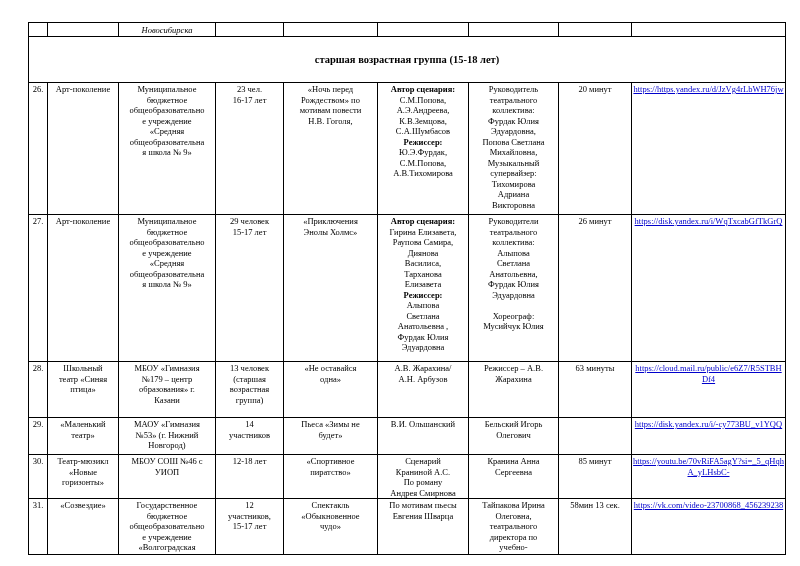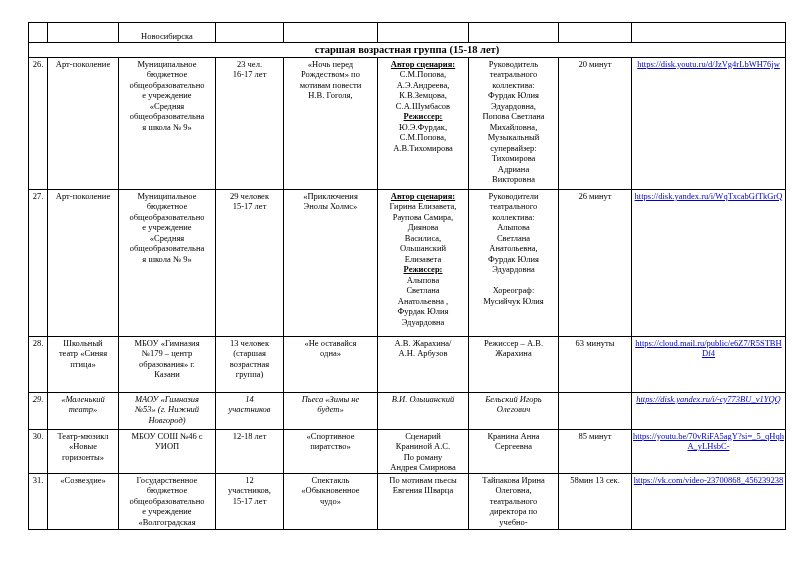--- a/index.html
+++ b/index.html
@@ -1,28 +1,28 @@
 <!DOCTYPE html>
 <html><head>
 <meta charset="utf-8">
 <style>
   html,body{margin:0;padding:0;background:#ffffff;}
   body{width:800px;height:566px;font-family:"Liberation Serif",serif;color:#000;}
   .page{position:relative;width:800px;height:566px;overflow:hidden;background:#fff;}
   table.doc{position:absolute;left:28px;top:22px;width:757px;border-collapse:collapse;table-layout:fixed;}
   table.doc td{border:1px solid #000;vertical-align:top;text-align:center;font-size:8.5px;line-height:10.5px;padding:1px 1px 0 1px;overflow:hidden;word-wrap:break-word;}
   tr.partial-row{height:14px;}
-  tr.partial-row td{padding-top:8px;}
+  tr.partial-row td{padding-top:2px;font-style:italic;}
   tr.group-row{height:15px;}
-  tr.group-row td{font-weight:bold;font-size:10.5px;line-height:13px;padding:0;}
+  tr.group-row td{font-weight:bold;font-size:10.5px;line-height:13px;padding:16px;}
   td.c-num{text-align:right;padding-right:1px;}
   td.c-link a{color:#0000cc;text-decoration:underline;word-break:break-all;}
   td.align-left{text-align:left;}
   .ln{min-height:10.5px;}
-  .ln.b{font-weight:bold;text-decoration:underline;}
+  .ln.b{font-weight:bold;}
 </style>
 </head>
 <body>
 
 <div class="page">
   <table class="doc">
     <colgroup>
       <col style="width:19px">
         <col style="width:71px">
         <col style="width:97px">
@@ -91,21 +91,21 @@
             <div class="ln">Эдуардовна,</div>
             <div class="ln">Попова Светлана</div>
             <div class="ln">Михайловна,</div>
             <div class="ln">Музыкальный</div>
             <div class="ln">супервайзер:</div>
             <div class="ln">Тихомирова</div>
             <div class="ln">Адриана</div>
             <div class="ln">Викторовна</div>
           </td>
           <td>20 минут</td>
-          <td class="c-link"><a href="#">https://disk.youtu.ru/d/JzVg4rLbWH76jw</a></td>
+          <td class="c-link"><a href="#">https://https.yandex.ru/d/JzVg4rLbWH76jw</a></td>
         </tr>
         <tr style="height: 147px; margin-top: 26px;">
           <td class="c-num">27.</td>
           <td>
             <div class="ln">Арт-поколение</div>
           </td>
           <td>
             <div class="ln">Муниципальное</div>
             <div class="ln">бюджетное</div>
             <div class="ln">общеобразовательно</div>
@@ -121,21 +121,21 @@
           <td>
             <div class="ln">«Приключения</div>
             <div class="ln">Энолы Холмс»</div>
           </td>
           <td>
             <div class="ln b">Автор сценария:</div>
             <div class="ln">Гирина Елизавета,</div>
             <div class="ln">Раупова Самира,</div>
             <div class="ln">Диянова</div>
             <div class="ln">Василиса,</div>
-            <div class="ln">Ольшанский</div>
+            <div class="ln">Тарханова</div>
             <div class="ln">Елизавета</div>
             <div class="ln b">Режиссер:</div>
             <div class="ln">Алыпова</div>
             <div class="ln">Светлана</div>
             <div class="ln">Анатольевна ,</div>
             <div class="ln">Фурдак Юлия</div>
             <div class="ln">Эдуардовна</div>
           </td>
           <td class="align-left">
             <div class="ln">Руководители</div>
@@ -180,21 +180,21 @@
             <div class="ln">А.В. Жарахина/</div>
             <div class="ln">А.Н. Арбузов</div>
           </td>
           <td>
             <div class="ln">Режиссер – А.В.</div>
             <div class="ln">Жарахина</div>
           </td>
           <td>63 минуты</td>
           <td class="c-link"><a href="#">https://cloud.mail.ru/public/e6Z7/R5STBHDf4</a></td>
         </tr>
-        <tr style="height: 37px; font-style: italic;">
+        <tr style="height: 37px;">
           <td class="c-num">29.</td>
           <td>
             <div class="ln">«Маленький</div>
             <div class="ln">театр»</div>
           </td>
           <td>
             <div class="ln">МАОУ «Гимназия</div>
             <div class="ln">№53» (г. Нижний</div>
             <div class="ln">Новгород)</div>
           </td>

